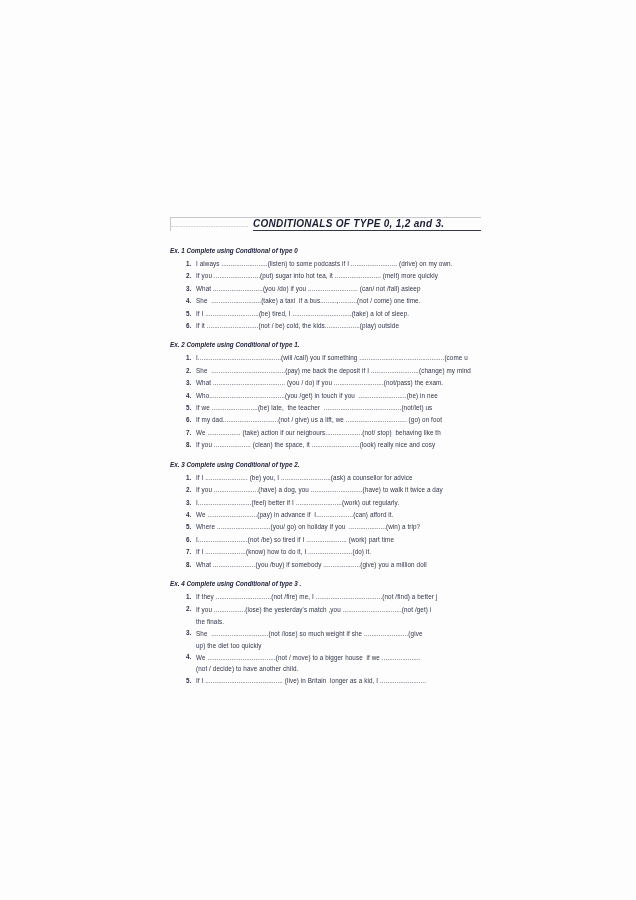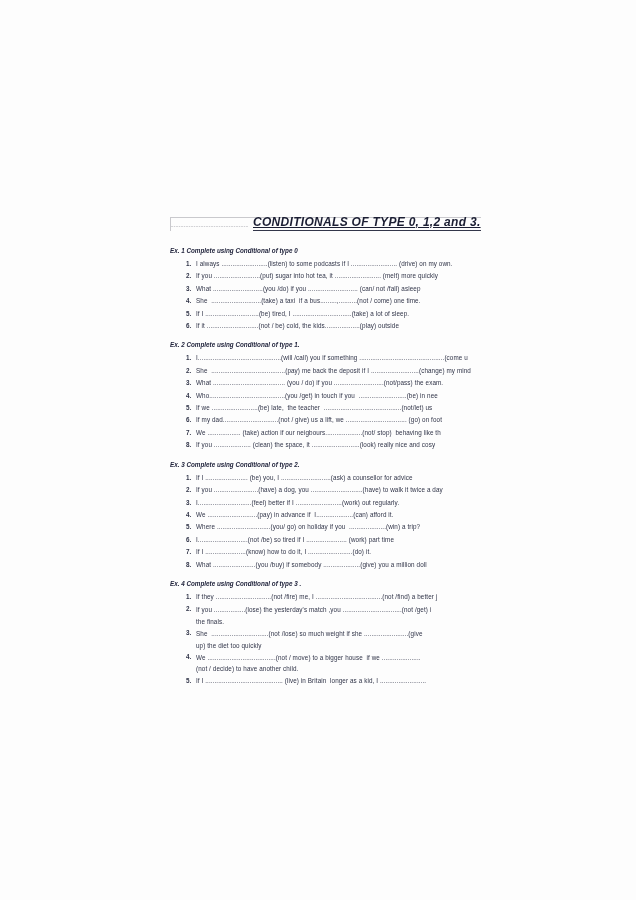--- a/index.html
+++ b/index.html
@@ -35,29 +35,28 @@
   .leader {
     font-size: 6px;
     letter-spacing: 0.5px;
     white-space: nowrap;
     overflow: hidden;
     width: 82px;
     flex: none;
     transform: translateY(-2px);
   }
   .title {
-    font-size: 12px;
+    font-size: 10px;
     font-weight: bold;
     font-style: italic;
     color: #1b1e33;
     letter-spacing: 0.3px;
     white-space: nowrap;
     border-bottom: 1.6px solid #33364a;
     padding-bottom: 1.5px;
-    text-decoration: underline;
   }
   .title-fill {
     flex: 1;
     border-bottom: 1.6px solid #33364a;
     height: 1px;
   }
   .exercise { margin-top: 7px; }
   .exercise:first-of-type { margin-top: 14px; }
   .ex-heading {
     font-size: 6.3px;

